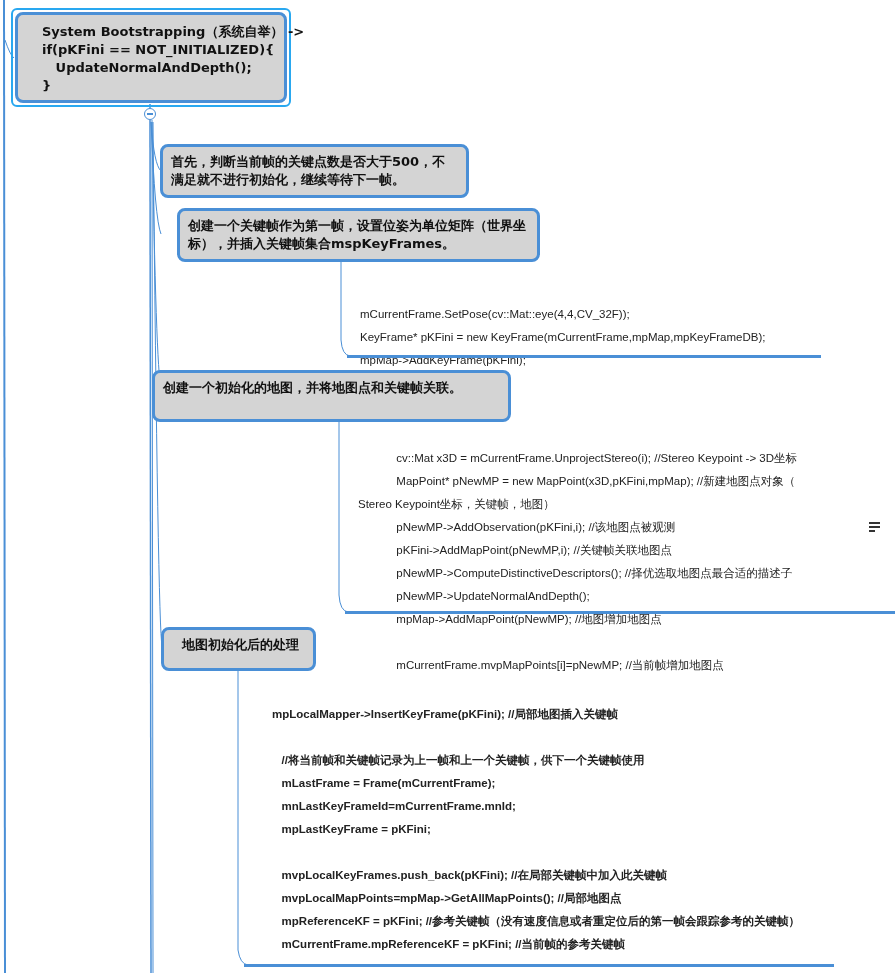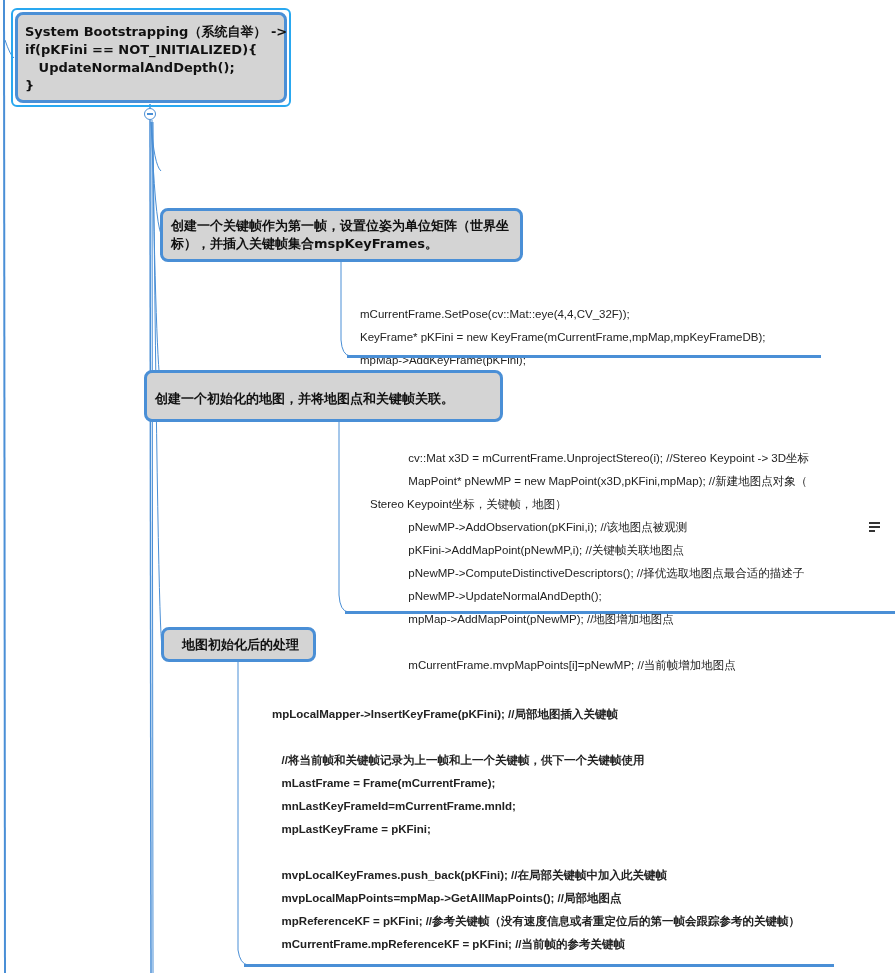--- a/index.html
+++ b/index.html
@@ -20,35 +20,35 @@
     color: #111;
     font-weight: bold;
     font-size: 13px;
     line-height: 18px;
   }
   .root-sel {
     position: absolute; left: 11px; top: 8px; width: 280px; height: 99px;
     border: 2px solid #29a8f0; border-radius: 6px; box-sizing: border-box;
   }
   .root { left: 15px; top: 12px; width: 272px; height: 91px; padding: 8px 6px 0 7px; }
-  .root .line { white-space: pre; }
+  .root .line { white-space: pre; margin-left: 17px; }
 
   .t1 { left: 160px; top: 144px; width: 309px; height: 54px; padding: 6px 8px; }
-  .t2 { left: 160px; top: 208px; width: 363px; height: 54px; padding: 6px 8px; }
-  .t3 { left: 144px; top: 370px; width: 359px; height: 52px; padding: 17px 8px; }
-  .t4 { left: 161px; top: 627px; width: 155px; height: 35px; padding: 6px 8px 0 18px; }
+  .t2 { left: 177px; top: 208px; width: 363px; height: 54px; padding: 6px 8px; }
+  .t3 { left: 152px; top: 370px; width: 359px; height: 52px; padding: 6px 8px; }
+  .t4 { left: 161px; top: 627px; width: 155px; height: 44px; padding: 6px 8px 0 18px; }
 
   .note {
     position: absolute;
     font-size: 11.5px; line-height: 23px; color: #222;
     white-space: pre;
     font-family: "Liberation Sans", "DejaVu Sans", sans-serif;
   }
   .n1 { left: 360px; top: 303px; }
-  .n2 { left: 358px; top: 447px; margin-left: 12px; }
+  .n2 { left: 358px; top: 447px; }
   .n3 { left: 272px; top: 703px; font-weight: bold; }
 
   .underline { position: absolute; height: 3px; background: #4a8fd6; }
   .collapse-btn {
     position: absolute; left: 144px; top: 108px; width: 12px; height: 12px;
     border: 1px solid #4a8fd6; border-radius: 50%; background: #fff; box-sizing: border-box;
   }
   .collapse-btn::after {
     content: ""; position: absolute; left: 2px; top: 4px; width: 6px; height: 2px; background: #4a8fd6;
   }
@@ -84,20 +84,23 @@
   <div class="root-sel"></div>
   <div class="topic root">
     <div class="line">System Bootstrapping（系统自举） -&gt;</div>
     <div class="line">if(pKFini == NOT_INITIALIZED){</div>
     <div class="line">   UpdateNormalAndDepth();</div>
     <div class="line">}</div>
   </div>
 
   <div class="collapse-btn"></div>
 
+  <div class="topic t1">
+    <span>首先，判断当前帧的关键点数是否大于500，不满足就不进行初始化，继续等待下一帧。</span>
+  </div>
 
   <div class="topic t2">
     <span>创建一个关键帧作为第一帧，设置位姿为单位矩阵（世界坐标），并插入关键帧集合mspKeyFrames。</span>
   </div>
   <div class="note n1">mCurrentFrame.SetPose(cv::Mat::eye(4,4,CV_32F));
 KeyFrame* pKFini = new KeyFrame(mCurrentFrame,mpMap,mpKeyFrameDB);
 mpMap-&gt;AddKeyFrame(pKFini);</div>
   <div class="underline" style="left:347px; top:355px; width:474px;"></div>
 
   <div class="topic t3">

